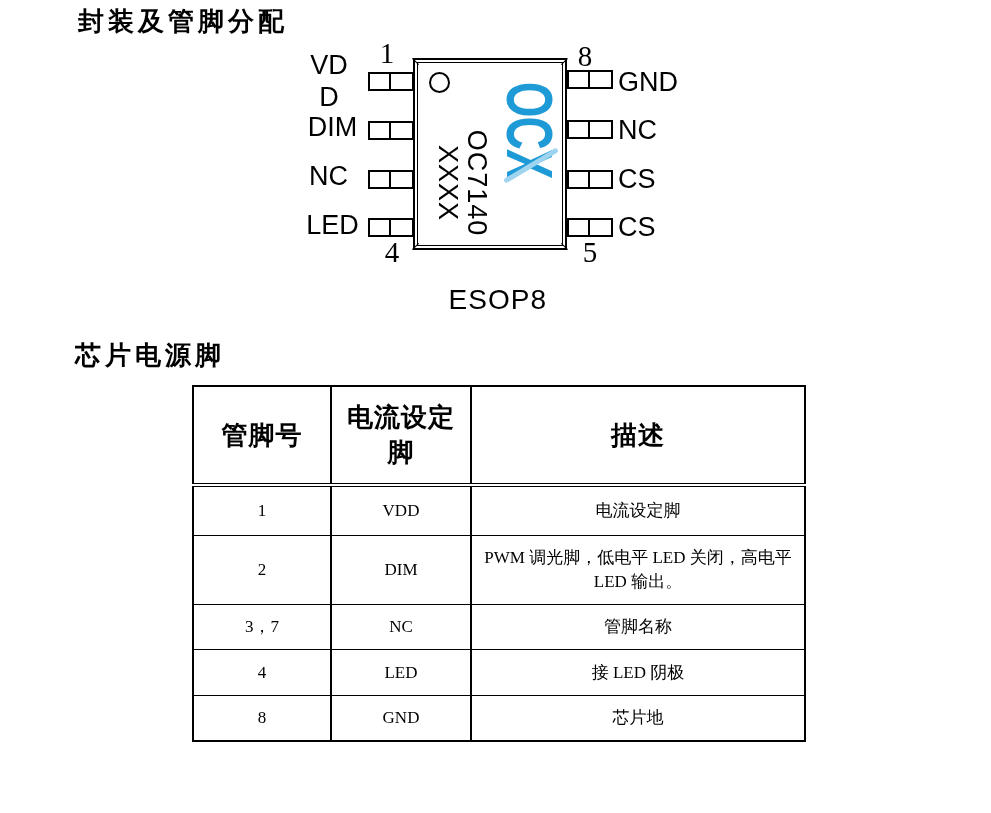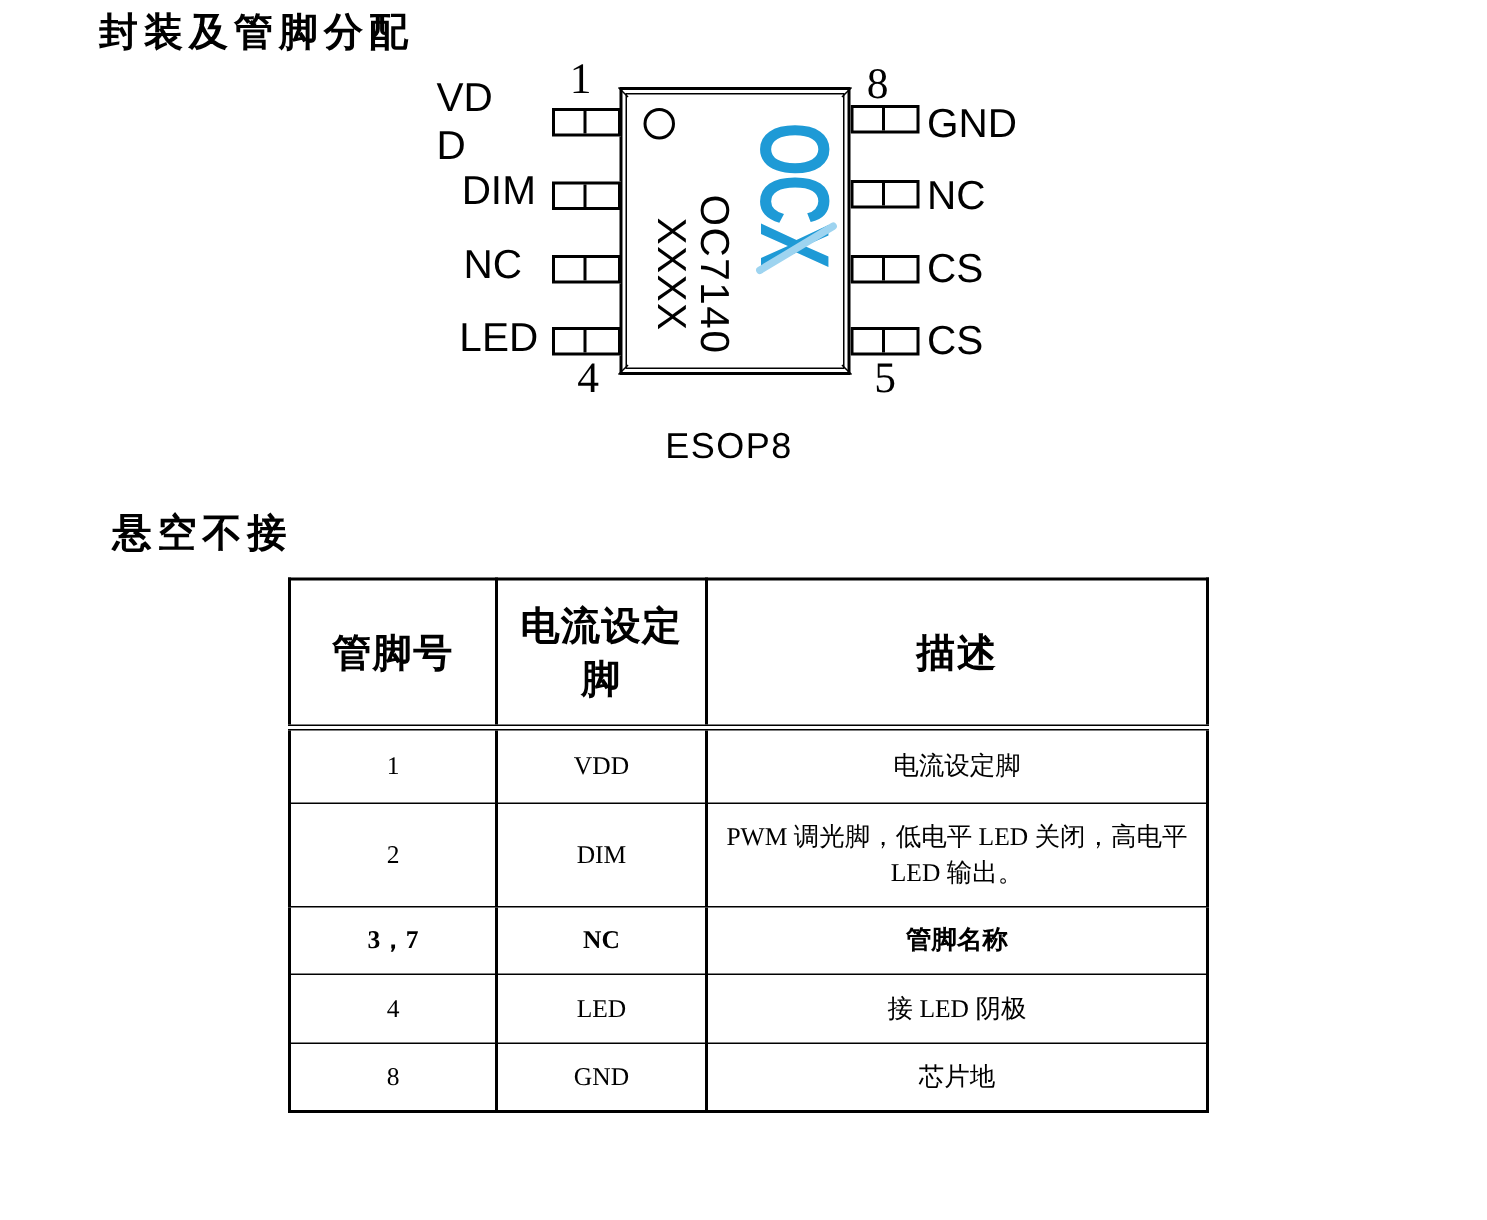--- a/index.html
+++ b/index.html
@@ -1,21 +1,21 @@
 <!DOCTYPE html>
 <html><head>
 <meta charset="utf-8">
 <style>
   html,body{margin:0;padding:0;background:#fff;}
   #page{position:relative;width:991px;height:813px;background:#ffffff;overflow:hidden;
         font-family:"Liberation Sans","DejaVu Sans",sans-serif;color:#000;}
 
   .section-title{position:absolute;font-weight:bold;font-size:26px;letter-spacing:4px;
                  font-family:"Liberation Sans","DejaVu Sans",sans-serif;white-space:nowrap;}
-  #title-package{left:66px;top:4px;}
+  #title-package{left:78px;top:4px;}
   #title-pins{left:75px;top:338px;}
 
   
   .chip-body{position:absolute;left:413px;top:58px;width:154px;height:192px;
              border:2px solid #000;box-sizing:border-box;background:#fff;}
   .chip-inner{position:absolute;left:417px;top:62px;width:146px;height:184px;
               border:1px solid #000;box-sizing:border-box;}
   .bevel{position:absolute;width:9px;height:1px;background:#000;}
   #bevel-tl{left:411px;top:61px;transform:rotate(45deg);}
   #bevel-tr{left:560px;top:61px;transform:rotate(-45deg);}
@@ -25,54 +25,54 @@
             border-radius:50%;box-sizing:border-box;background:#fff;}
 
   .pin{position:absolute;width:46px;height:19px;border:2px solid #000;box-sizing:border-box;background:#fff;}
   .pin .split{position:absolute;left:19px;top:0;height:100%;width:2px;background:#000;}
   .pin.left{left:368px;}  .pin.right{left:567px;}
   #pinL0{top:72px;} #pinL1{top:121px;} #pinL2{top:170px;} #pinL3{top:218px;}
   #pinR0{top:70px;} #pinR1{top:120px;} #pinR2{top:170px;} #pinR3{top:218px;}
 
   .pin-label{position:absolute;font-size:27px;line-height:32px;white-space:pre-line;}
   .pin-label.lft{width:145px;text-align:center;}
-  #lblL0{left:291px;top:49px;width:52px;text-align:left;}
+  #lblL0{left:303px;top:49px;width:52px;text-align:center;}
   #lblL1{left:260px;top:111px;}
   #lblL2{left:256px;top:160px;}
   #lblL3{left:260px;top:209px;}
   .pin-label.rgt{left:618px;text-align:left;}
   #lblR0{top:66px;} #lblR1{top:114px;} #lblR2{top:163px;} #lblR3{top:211px;}
 
   .pin-num{position:absolute;font-family:"Liberation Serif","DejaVu Serif",serif;
            font-size:29px;line-height:30px;width:24px;text-align:center;}
   #num1{left:375px;top:38px;} #num8{left:573px;top:41px;}
   #num4{left:380px;top:237px;} #num5{left:578px;top:237px;}
 
   .vtext{position:absolute;white-space:nowrap;transform:translate(-50%,-50%) rotate(90deg);
          font-family:"Liberation Sans","DejaVu Sans",sans-serif;}
   #marking-part{left:476px;top:183px;font-size:27px;letter-spacing:1px;}
   #marking-lot{left:447px;top:183px;font-size:27px;letter-spacing:1px;}
   #chip-logo{left:530px;top:130px;font-size:46px;font-weight:bold;letter-spacing:-1px;
              color:#1E9AD6;transform:translate(-50%,-50%) rotate(90deg) scaleY(1.42);}
   #logo-stripe{position:absolute;left:500px;top:163px;width:62px;height:5px;background:#9ED4F0;
                transform:rotate(-31deg);border-radius:3px;}
 
-  #package-name{position:absolute;left:425px;top:284px;width:122px;text-align:center;
-                font-size:24px;letter-spacing:1px;}
+  #package-name{position:absolute;left:425px;top:284px;width:122px;text-align:right;
+                font-size:28px;letter-spacing:1px;}
 
   
   #table-wrap{position:absolute;left:192px;top:385px;}
   table.ptable{border-collapse:collapse;table-layout:fixed;width:612px;border:2px solid #000;
                font-family:"Liberation Serif","DejaVu Serif",serif;}
   .ptable th{font-size:26px;letter-spacing:1px;font-weight:bold;text-align:center;
              border:2px solid #000;border-bottom:4px double #000;height:47px;padding:13px 4px;}
   .ptable td{font-size:17px;text-align:center;vertical-align:middle;line-height:24px;
              border:2px solid #000;border-top:1px solid #000;border-bottom:1px solid #000;
              padding:2px 8px;}
-  .ptable tr.r0 td{height:44px;} .ptable tr.r1 td{height:64px;} .ptable tr.r2 td{height:40px;font-weight:bold;}
+  .ptable tr.r0 td{height:44px;} .ptable tr.r1 td{height:64px;} .ptable tr.r2 td{height:40px;}
   .ptable tr.r3 td{height:41px;} .ptable tr.r4 td{height:41px;} .ptable tr.r5 td{height:40px;}
 </style>
 </head>
 <body>
 
 <div id="page">
 
   <div id="title-package" class="section-title">封装及管脚分配</div>
 
   <div>
@@ -124,21 +124,21 @@
     <div id="num5" class="pin-num">5</div>
 
     <div id="marking-lot" class="vtext">XXXX</div>
     <div id="marking-part" class="vtext">OC7140</div>
     <div id="chip-logo" class="vtext">OCX</div>
     <div id="logo-stripe"></div>
   </div>
 
   <div id="package-name">ESOP8</div>
 
-  <div id="title-pins" class="section-title">悬空不接</div>
+  <div id="title-pins" class="section-title">芯片电源脚</div>
 
   <div id="table-wrap">
     <table class="ptable">
       <colgroup>
         <col style="width:138px">
           <col style="width:140px">
           <col style="width:334px">
       </colgroup>
       <thead>
         <tr>

